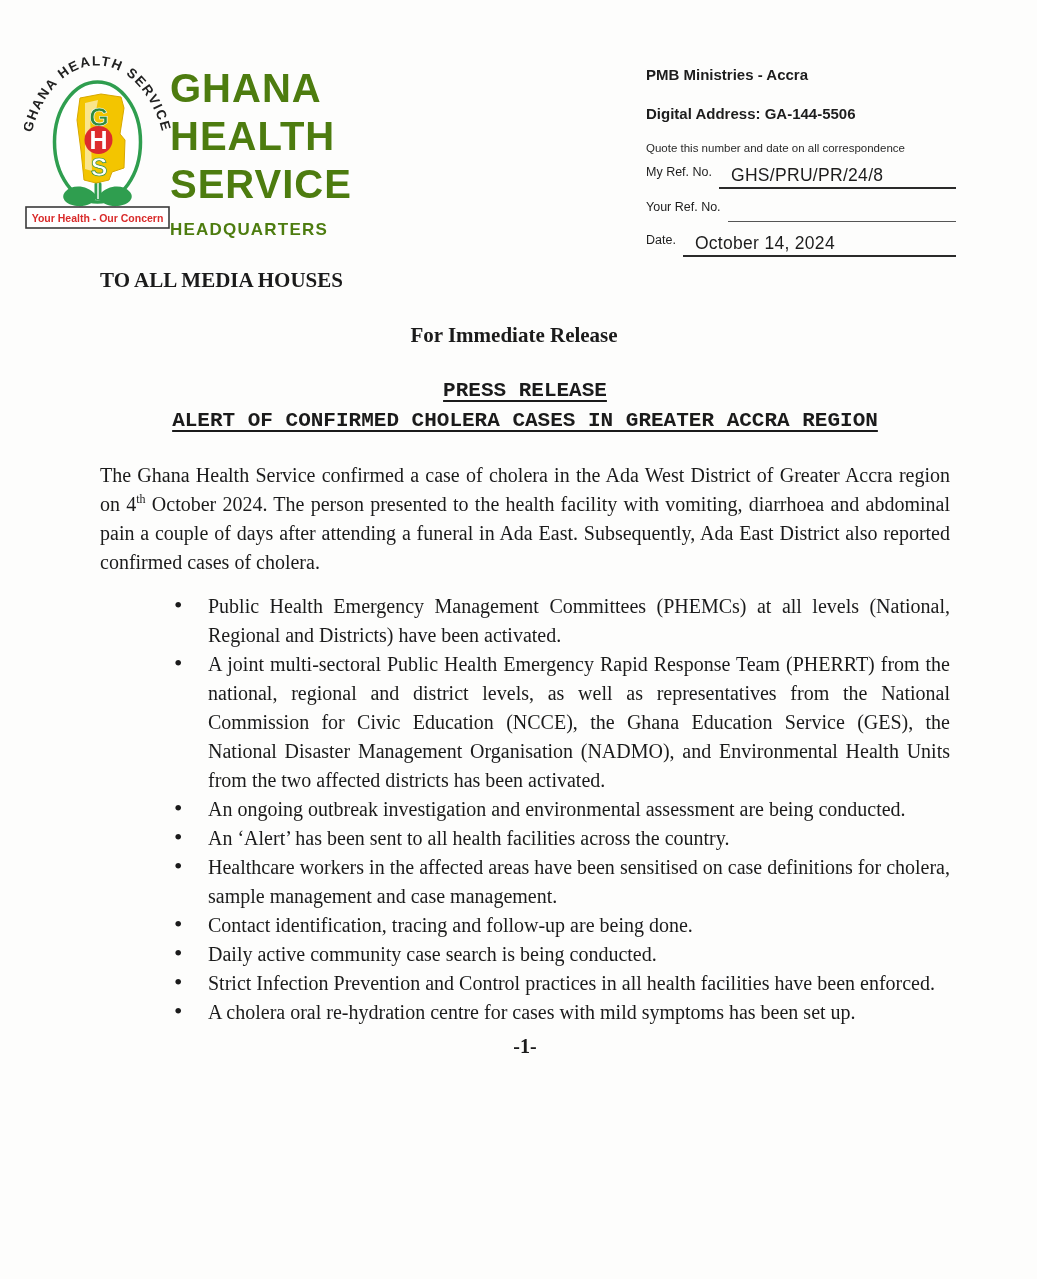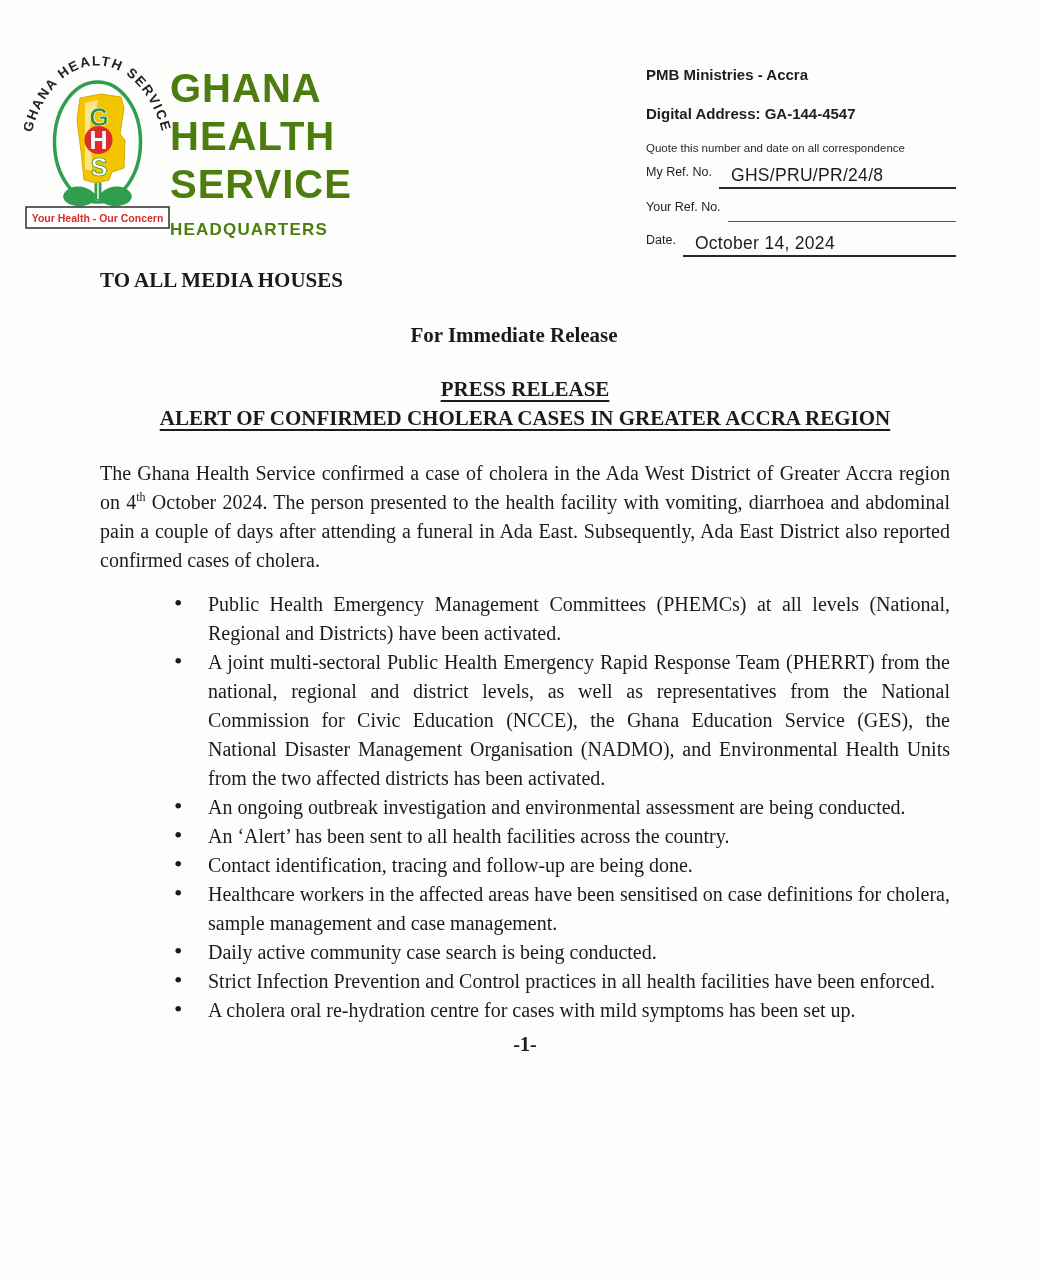--- a/index.html
+++ b/index.html
@@ -44,21 +44,21 @@
 
   
   .content {
     position: absolute; left: 100px; top: 252px; width: 850px;
     font-size: 20px; line-height: 29px;
   }
   .addressee { font-weight: bold; font-size: 21px; margin-top: 14px; }
   .release-line { font-weight: bold; font-size: 21px; text-align: center; padding-right: 22px; margin-top: 26px; }
   .doc-heading { text-align: center; font-weight: bold; font-size: 21px; margin-top: 25px; line-height: 29px; }
   .doc-heading + .doc-heading { margin-top: 0; }
-  .doc-heading span { text-decoration: underline; text-decoration-thickness: 2px; text-underline-offset: 4px; }
+  .doc-heading span { text-decoration: underline; text-decoration-thickness: 2px; text-underline-offset: 4px; font-family: Liberation Mono, monospace; }
   .para { text-align: justify; margin: 26px 0 0 0; }
   .para.tight { margin-top: 18px; }
   sup { font-size: 12px; line-height: 0; vertical-align: super; }
 
   ul.bullets { list-style: none; margin: 15px 0 0 0; padding: 0; }
   ul.bullets li {
     position: relative; padding-left: 108px; text-align: justify; line-height: 29px;
   }
   ul.bullets li::before {
     content: "\2022";
@@ -107,21 +107,21 @@
 
   <div class="masthead">
     <div class="org-line">GHANA</div>
     <div class="org-line">HEALTH</div>
     <div class="org-line">SERVICE</div>
     <div class="masthead-subtitle">HEADQUARTERS</div>
   </div>
 
   <div class="contact">
     <div class="contact-big">PMB Ministries - Accra</div>
-    <div class="contact-big">Digital Address: GA-144-4547</div>
+    <div class="contact-big">Digital Address: GA-144-5506</div>
     <div class="contact-note">Quote this number and date on all correspondence</div>
     <div class="ref-row">
       <span class="ref-label">My Ref. No.</span>
       <span class="ref-line">GHS/PRU/PR/24/8</span>
     </div>
     <div class="ref-row">
       <span class="ref-label">Your Ref. No.</span>
       <span class="ref-line thin"></span>
     </div>
     <div class="ref-row">
@@ -143,22 +143,22 @@
 
     <p class="para"><span>The Ghana Health Service confirmed a case of cholera in the Ada West District of Greater Accra region on 4</span><sup>th</sup><span> October 2024. The person presented to the health facility with vomiting, diarrhoea and abdominal pain a couple of days after attending a funeral in Ada East. Subsequently, Ada East District also reported confirmed cases of cholera.</span></p>
 
 
 
     <ul class="bullets">
       <li><span>Public Health Emergency Management Committees (PHEMCs) at all levels (National, Regional and Districts) have been activated.</span></li>
       <li><span>A joint multi-sectoral Public Health Emergency Rapid Response Team (PHERRT) from the national, regional and district levels, as well as representatives from the National Commission for Civic Education (NCCE), the Ghana Education Service (GES), the National Disaster Management Organisation (NADMO), and Environmental Health Units from the two affected districts has been activated.</span></li>
       <li><span>An ongoing outbreak investigation and environmental assessment are being conducted.</span></li>
       <li><span>An ‘Alert’ has been sent to all health facilities across the country.</span></li>
+      <li><span>Healthcare workers in the affected areas have been sensitised on case definitions for cholera, sample management and case management.</span></li>
       <li><span>Contact identification, tracing and follow-up are being done.</span></li>
-      <li><span>Healthcare workers in the affected areas have been sensitised on case definitions for cholera, sample management and case management.</span></li>
       <li><span>Daily active community case search is being conducted.</span></li>
       <li><span>Strict Infection Prevention and Control practices in all health facilities have been enforced.</span></li>
       <li><span>A cholera oral re-hydration centre for cases with mild symptoms has been set up.</span></li>
     </ul>
 
     <div class="page-number">-1-</div>
   </div>
 
 </div>
 

